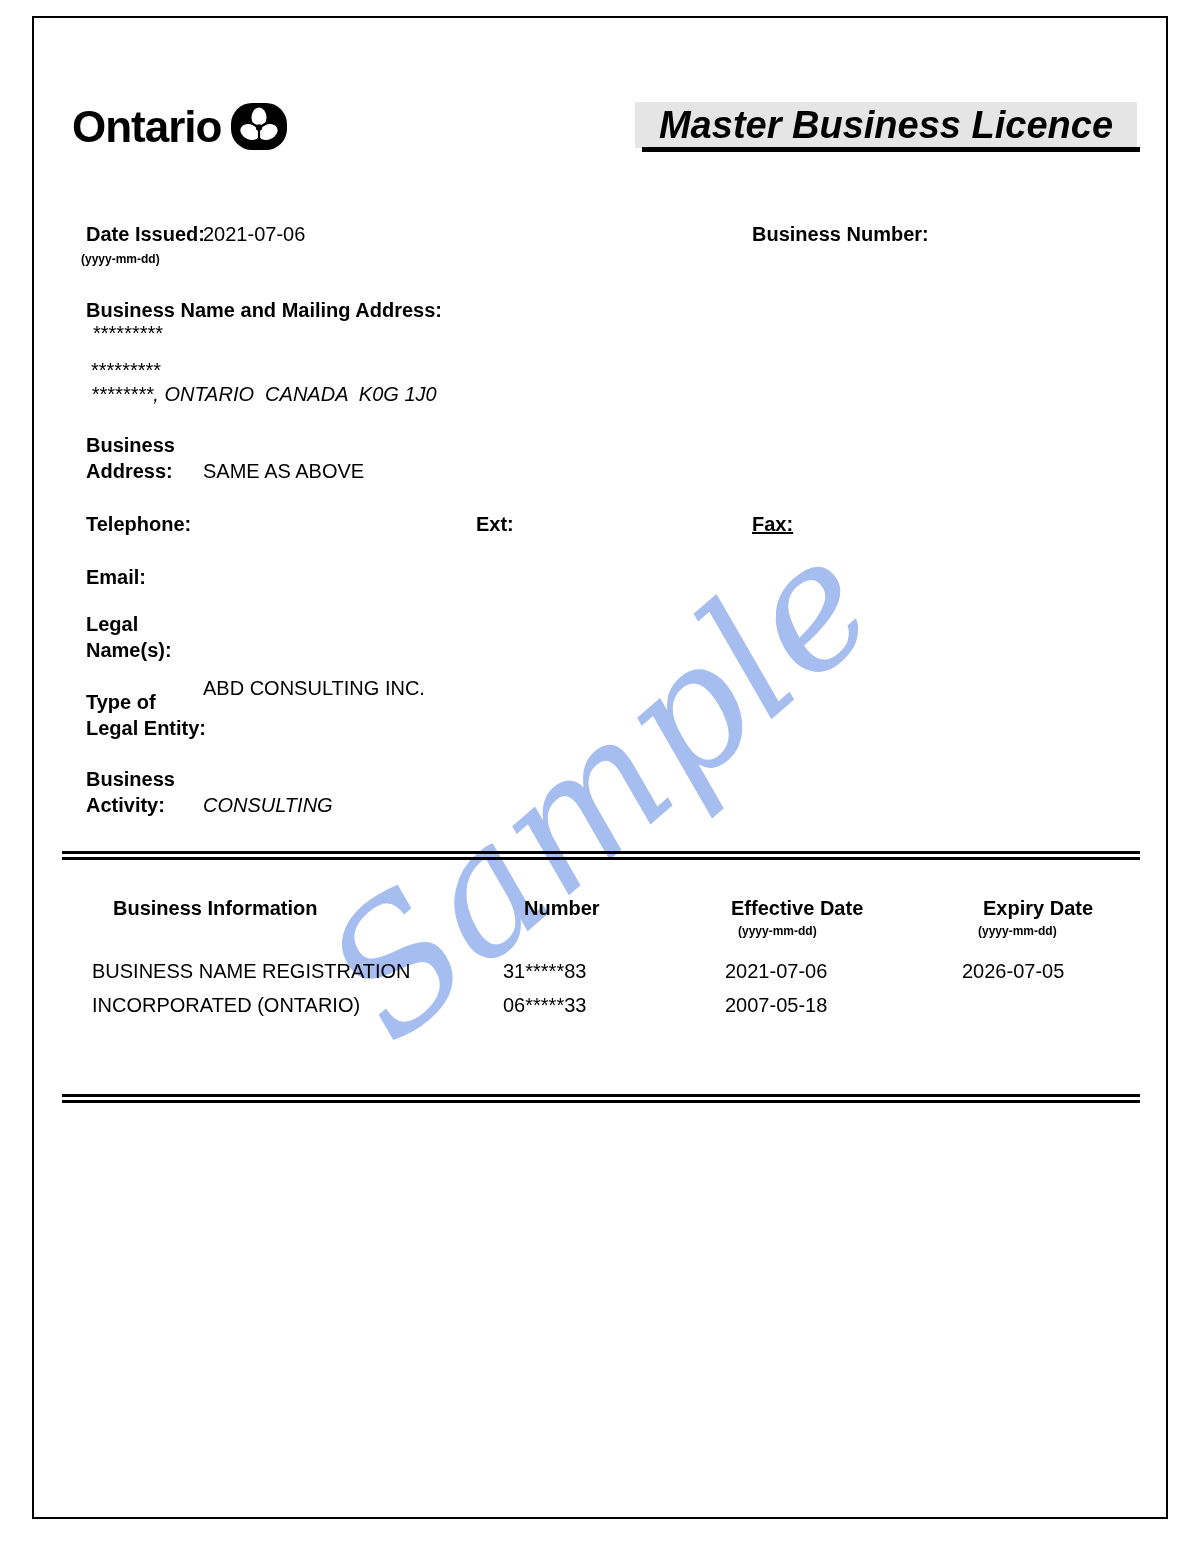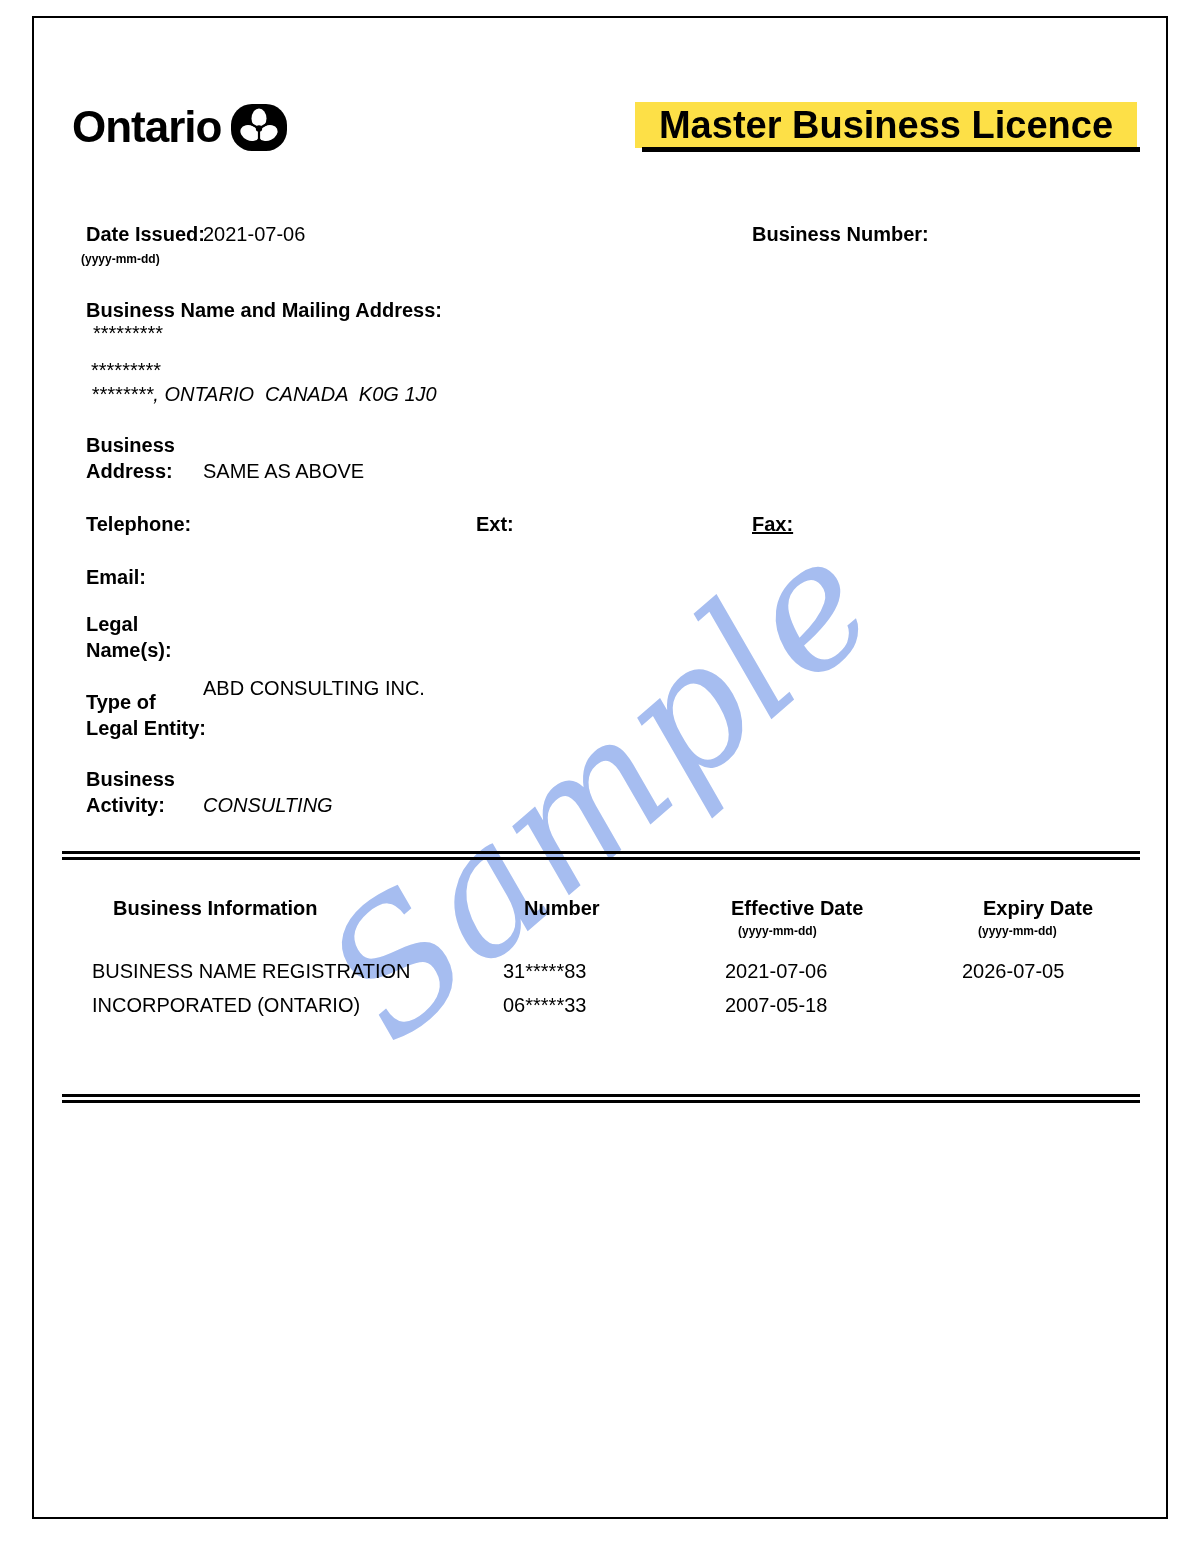--- a/index.html
+++ b/index.html
@@ -8,21 +8,21 @@
     font-family:"Liberation Sans",sans-serif;color:#000;overflow:hidden;
   }
   .abs{position:absolute;}
   .lbl{font-weight:bold;font-size:20px;line-height:26px;white-space:pre;margin-left:21px;}
   .val{font-size:20px;line-height:26px;white-space:pre;}
   .small{font-weight:bold;font-size:12px;line-height:20px;white-space:pre;margin-left:16px;}
   #page-border{
     left:32px;top:16px;width:1132px;height:1499px;
     border:2px solid #000;background:transparent;
   }
-  #logo{left:72px;top:103px;display:flex;align-items:flex-end;gap:10px;}
+  #logo{left:72px;top:103px;display:flex;align-items:flex-start;gap:10px;}
   #logo .wordmark{font-weight:bold;font-size:44px;letter-spacing:-1px;line-height:48px;}
   #title-banner{
     left:635px;top:102px;width:502px;height:46px;
     display:flex;align-items:center;justify-content:center;
   }
   #title-banner .title-text{font-weight:bold;font-size:38px;letter-spacing:0px;white-space:pre;}
   #title-underline{left:642px;top:147px;width:498px;height:5px;background:#000;}
   .dline{height:3px;background:#000;left:62px;width:1078px;}
   #watermark{
     left:600px;top:790px;width:0;height:0;display:flex;align-items:center;justify-content:center;
@@ -54,21 +54,21 @@
         <ellipse cx="37" cy="29" rx="7.5" ry="10" transform="rotate(-115 37 29)"></ellipse>
       </g>
       <circle cx="28" cy="24.5" r="3.2" fill="#000"></circle>
       <path d="M28 24.5 L28 40" stroke="#000" stroke-width="2.2"></path>
       <path d="M28 24.5 L15 17" stroke="#000" stroke-width="2.2"></path>
       <path d="M28 24.5 L41 17" stroke="#000" stroke-width="2.2"></path>
     </svg>
   </span>
 </div>
 
-<div class="abs z2" id="title-banner" style="background: #fde047;">
+<div class="abs z2" id="title-banner" style="background: #e5e5e5; font-style: italic;">
   <span class="title-text">Master Business Licence</span>
 </div>
 <div class="abs z2" id="title-underline"></div>
 
 <div class="abs z2 lbl" style="left:65px;top:221px;">Date Issued:</div>
 <div class="abs z2 val" style="left:203px;top:221px;">2021-07-06</div>
 <div class="abs z2 small" style="left:65px;top:249px;">(yyyy-mm-dd)</div>
 <div class="abs z2 lbl" style="left:731px;top:221px;">Business Number:</div>
 <div class="abs z2 val" style="left:910px;top:221px;"></div>
 

